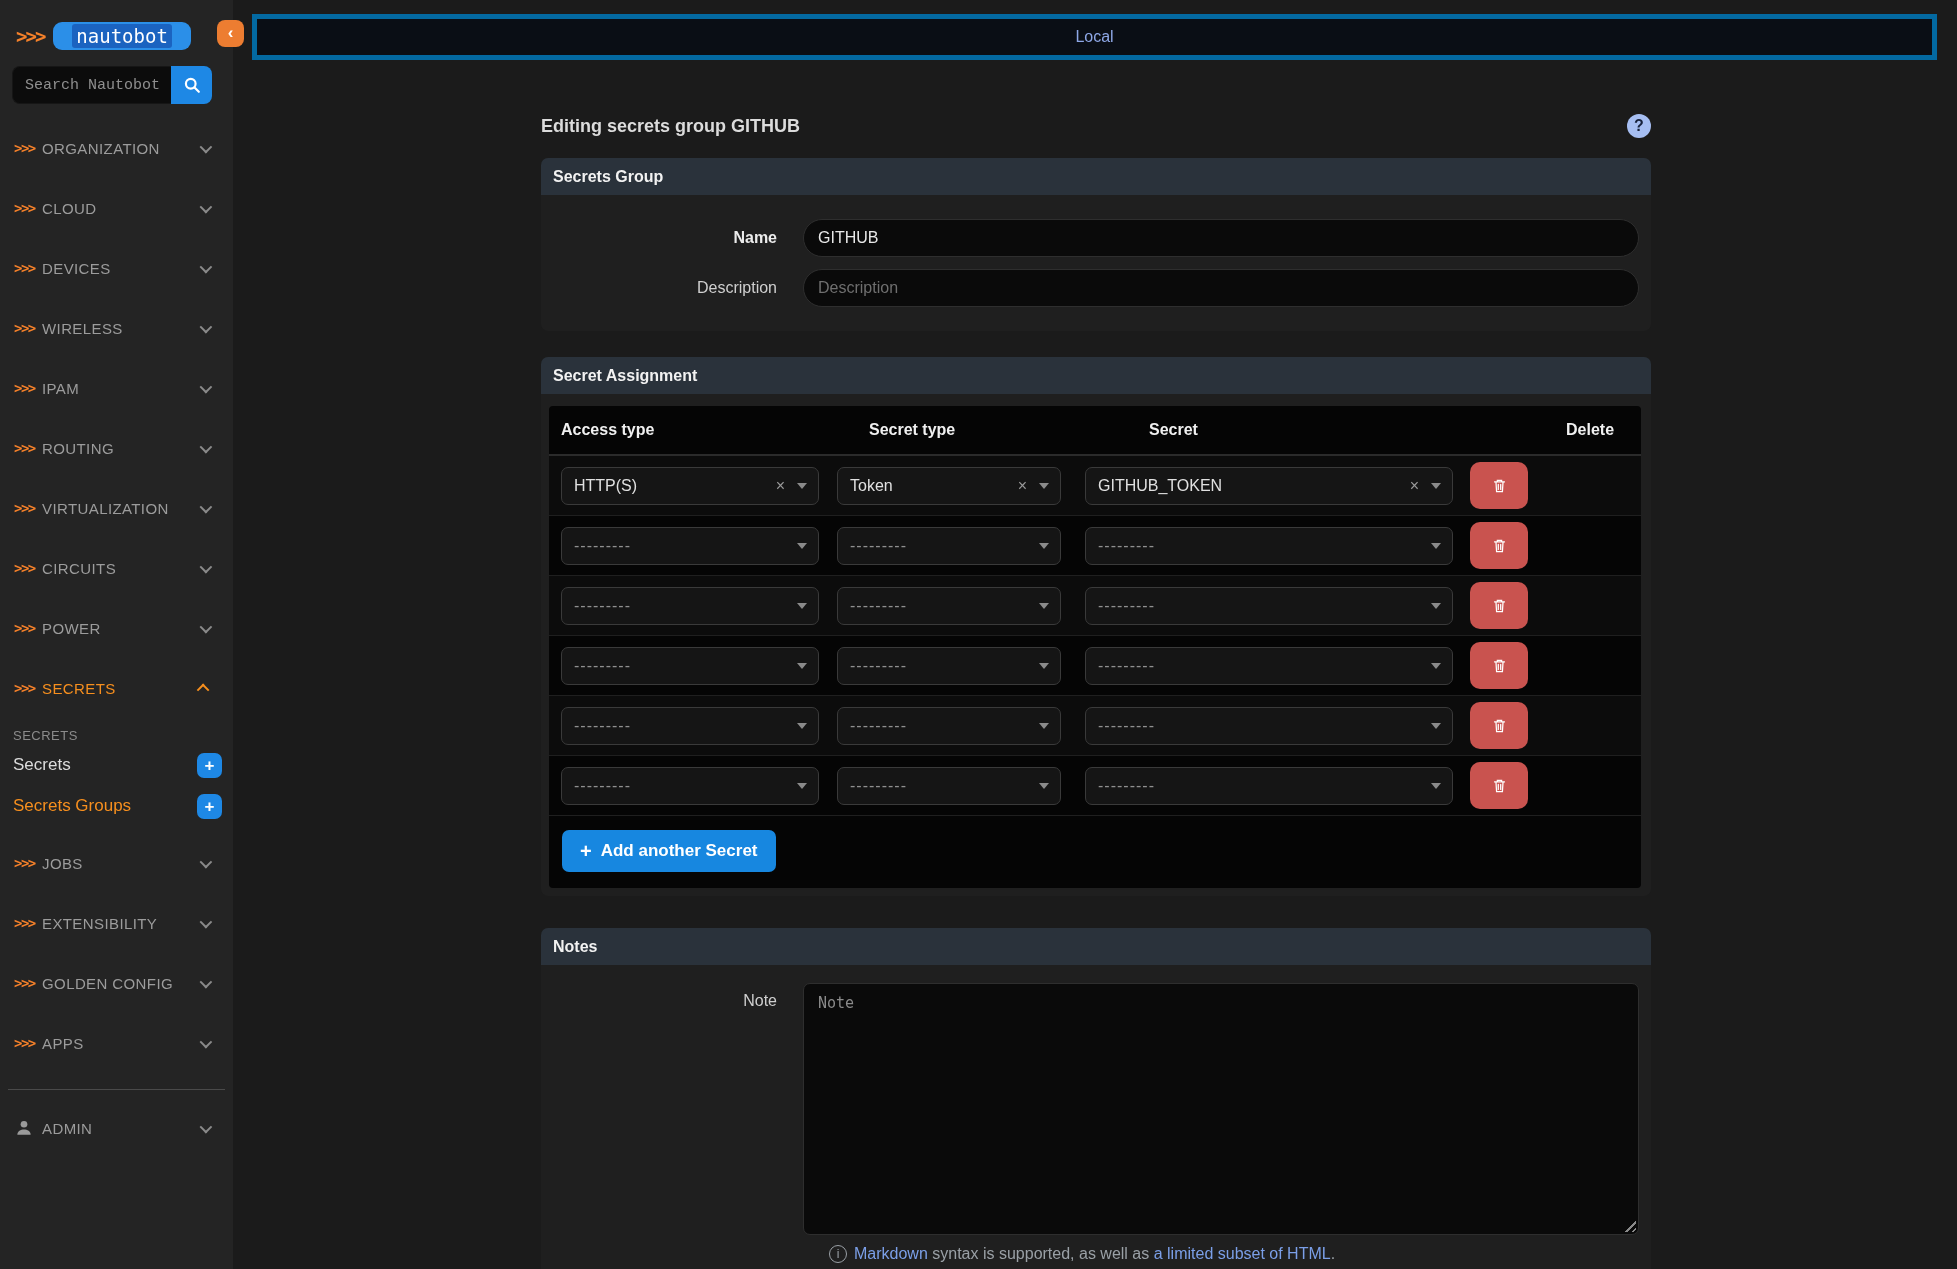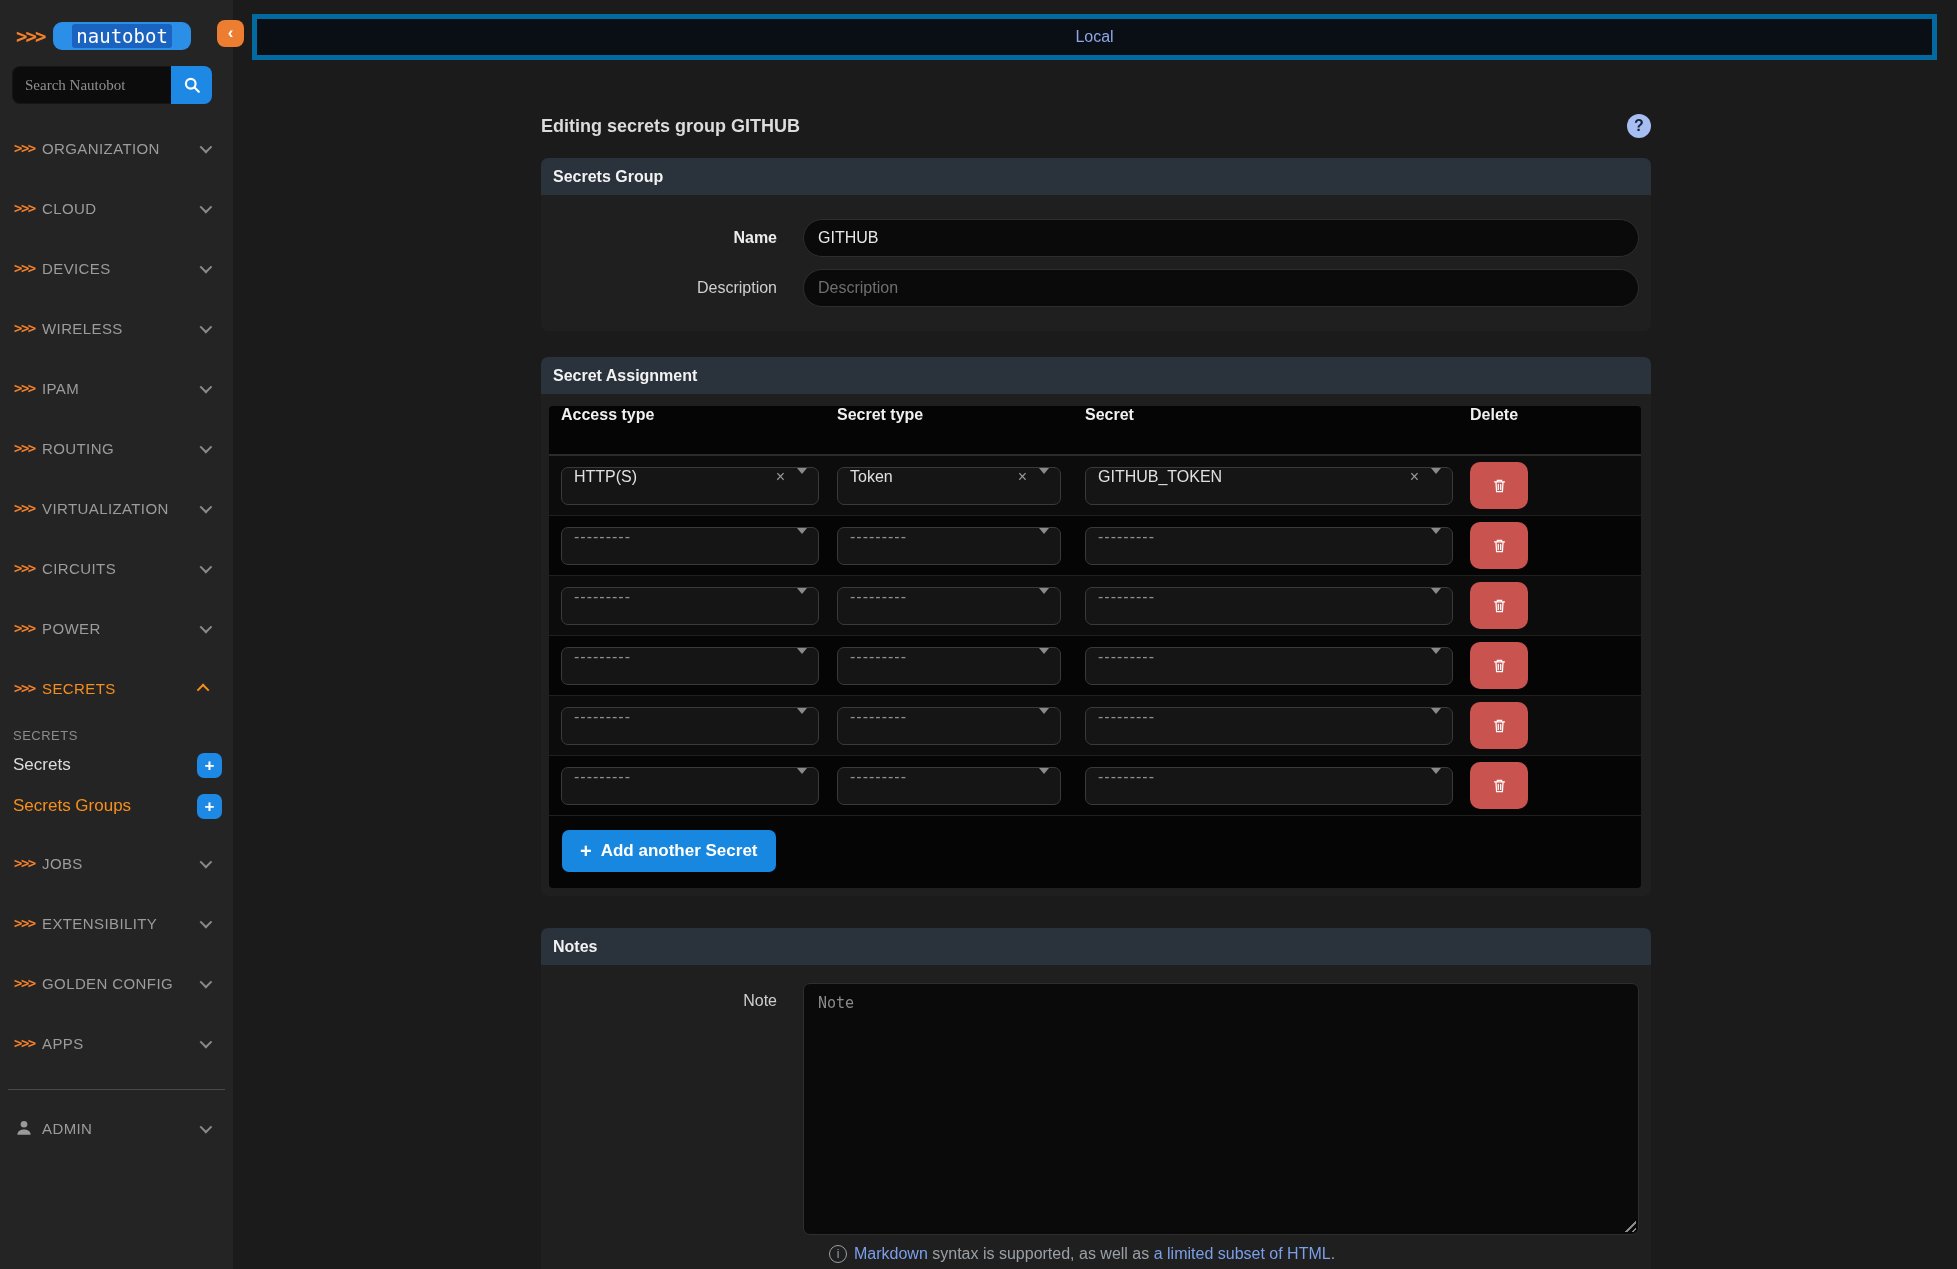--- a/index.html
+++ b/index.html
@@ -25,21 +25,21 @@
   }
   .logo-pill span {
     font-family:"DejaVu Sans Mono",monospace; font-size:19px; color:#fff;
     background:#1b63c0; padding:1px 4px; border-radius:3px;
   }
   .search-row { display:flex; margin:16px 0 0 12px; width:200px; height:38px; }
   .search-input {
     flex:1; min-width:0; background:#0c0c0c; border:1px solid #161616;
     border-right:none; border-radius:8px 0 0 8px; color:#ccc;
     padding:0 12px; font-size:15px; outline:none;
-    font-family:Liberation Serif, serif;
+    font-family:Liberation Mono, monospace;
   }
   .search-input::placeholder { color:#8f8f8f; }
   .search-btn {
     width:41px; background:#1e88e5; border:none; border-radius:0 8px 8px 0;
     display:flex; align-items:center; justify-content:center; cursor:pointer;
   }
   .nav { margin-top:14px; }
   .nav-item { height:60px; display:flex; align-items:center; padding:0 24px 0 14px; cursor:pointer; }
   .nav-chev {
     color:#f4802a; font-family:"DejaVu Sans Mono",monospace; font-weight:bold;
@@ -102,31 +102,31 @@
   .text-input {
     flex:1; height:38px; background:#0a0a0a; border:1px solid #2e2e2e; border-radius:19px;
     color:#e8e8e8; padding:0 14px; font-size:16px; outline:none;
     font-family:"Liberation Sans", sans-serif;
   }
   .text-input::placeholder { color:#6f6f6f; }
   
   .panel-sa { margin-top:26px; }
   .panel-sa .panel-body { padding:12px 10px 8px 8px; }
   .sa-table { background:#050505; border-radius:4px; padding-bottom:8px; }
-  .t-header { display:flex; align-items:flex-start; height:50px; border-bottom:2px solid #2b2b2b;
-    font-weight:bold; font-size:16px; color:#f0f0f0; }
+  .t-header { display:flex; align-items:center; height:50px; border-bottom:2px solid #2b2b2b;
+    font-weight:bold; font-size:16px; color:#f0f0f0;gap:32px; }
   .c1 { width:288px; padding-left:12px; flex-shrink:0; }
   .c2 { width:248px; flex-shrink:0; }
   .c3 { width:385px; flex-shrink:0; }
   .c4 { flex:1; }
   .t-row { display:flex; align-items:center; height:60px; border-bottom:1px solid #1f1f1f; }
   .t-row:nth-child(odd) { background:#0c0c0c; }
   .select {
     position:relative; height:38px; background:#151515; border:1px solid #3a3a3a;
-    border-radius:7px; display:flex; padding:0 30px 0 12px;
+    border-radius:7px; display:flex; align-items:center; padding:0 30px 0 12px;
     font-size:16px; color:#e0e0e0; cursor:pointer;
   }
   .c1 .select { width:258px; }
   .c2 .select { width:224px; }
   .c3 .select { width:368px; }
   .select.empty { color:#8f8f8f; letter-spacing:1px; }
   .sel-clear { position:absolute; right:33px; color:#9a9a9a; font-size:16px; cursor:pointer; }
   .sel-caret {
     position:absolute; right:11px; width:0; height:0;
     border-left:5px solid transparent; border-right:5px solid transparent;

